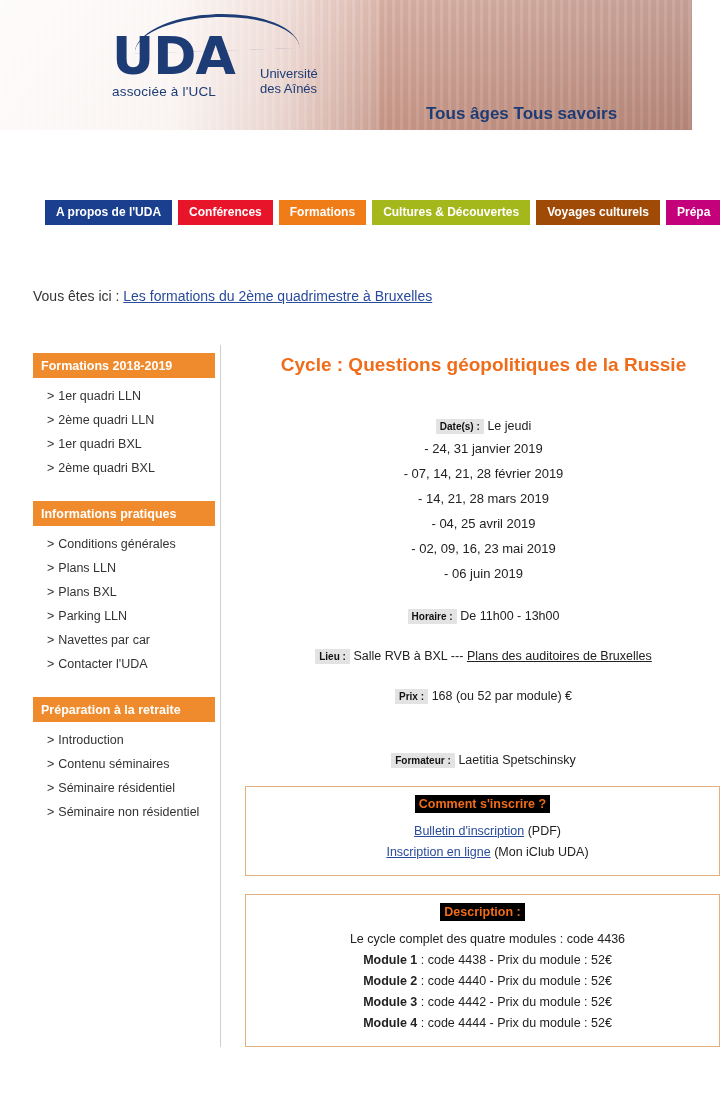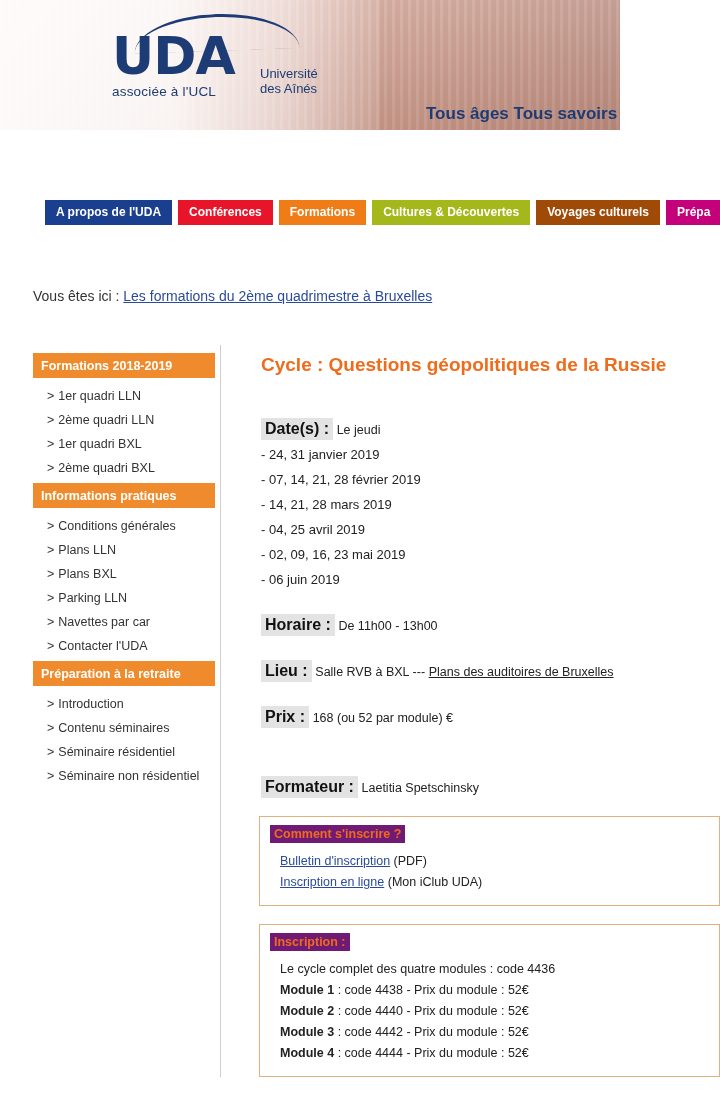--- a/index.html
+++ b/index.html
@@ -13,21 +13,21 @@
     position: relative;
     font-family: "Liberation Sans", sans-serif;
     font-size: 13px;
     color: #222;
     overflow: hidden;
   }
 
   
   .banner {
     position: relative;
-    width: 620px;
+    width: 692px;
     height: 130px;
     background: linear-gradient(100deg, #e9c6bb 0%, #e2b9ab 22%, #d8a99c 42%, #cfa092 55%, #c89a8c 70%, #b98b7f 100%);
     overflow: hidden;
   }
   .banner-photo-overlay {
     position: absolute;
     inset: 0;
     background:
       repeating-linear-gradient(90deg, rgba(255,255,255,0.11) 0 3px, rgba(160,110,90,0.10) 3px 8px),
       linear-gradient(180deg, rgba(255,255,255,0.25), rgba(140,90,70,0.18));
@@ -133,54 +133,55 @@
     width: 182px;
   }
   .side-head {
     background: #ef8b2c;
     color: #ffffff;
     font-weight: bold;
     font-size: 12.5px;
     padding: 6px 8px 5px 8px;
     margin-bottom: 6px;
   }
-  .side-head.second { margin-top: 3px; }
+  .side-head.second { margin-top: 21px; }
   .side-list { margin: 0 0 0 0; padding: 0; list-style: none; }
   .side-list li {
     font-size: 12.5px;
     color: #333;
     padding: 5px 0 5px 14px;
     cursor: pointer;
   }
   .side-list li .caret { color: #333; margin-right: 4px; }
 
   .content {
     position: absolute;
     left: 220px;
     top: 345px;
     width: 500px;
     border-left: 1px solid #cfcfcf;
-    padding-left: 28px;
+    padding-left: 14px;
     box-sizing: border-box;
+    text-align: center;
   }
   .page-title {
     color: #ef6c1a;
     font-size: 19px;
     font-weight: bold;
     margin: 9px 0 0 12px;
     font-family: "Liberation Sans", sans-serif;
   }
   .field-block {
     margin: 0 0 0 12px;
   }
   .f-label {
     display: inline-block;
     background: #e3e3e3;
     font-weight: bold;
-    font-size: 16px;
+    font-size: 10px;
     padding: 2px 4px;
     color: #111;
   }
   .f-value {
     font-size: 12.5px;
     color: #222;
   }
   .date-line {
     font-size: 13px;
     color: #222;
@@ -193,21 +194,21 @@
   .box {
     border: 1px solid #e2b07f;
     margin: 0 0 0 10px;
     padding: 8px 10px 12px 10px;
     background: #fff;
   }
   .box-title {
     color: #ef6c1a;
     font-weight: bold;
     font-size: 12.5px;
-    background: #701a75;
+    background: #000000;
     display: inline-block;
     padding: 2px 4px;
     margin-bottom: 8px;
   }
   .box-line {
     font-size: 12.5px;
     color: #222;
     line-height: 21px;
     padding-left: 10px;
   }
@@ -332,21 +333,21 @@
     </div>
     <div class="box-line">
       <a href="#">Inscription en ligne</a>
       <span>(Mon iClub UDA)</span>
     </div>
   </div>
 
   <div class="gap-md"></div>
 
   <div class="box">
-    <div class="box-title">Inscription :</div>
+    <div class="box-title">Description :</div>
     <div class="box-line">Le cycle complet des quatre modules : code 4436</div>
     <div class="box-line"><span class="mod-label">Module 1</span><span> : code 4438 - Prix du module : 52€</span></div>
     <div class="box-line"><span class="mod-label">Module 2</span><span> : code 4440 - Prix du module : 52€</span></div>
     <div class="box-line"><span class="mod-label">Module 3</span><span> : code 4442 - Prix du module : 52€</span></div>
     <div class="box-line"><span class="mod-label">Module 4</span><span> : code 4444 - Prix du module : 52€</span></div>
   </div>
 
 </div>
 
 </body></html>

